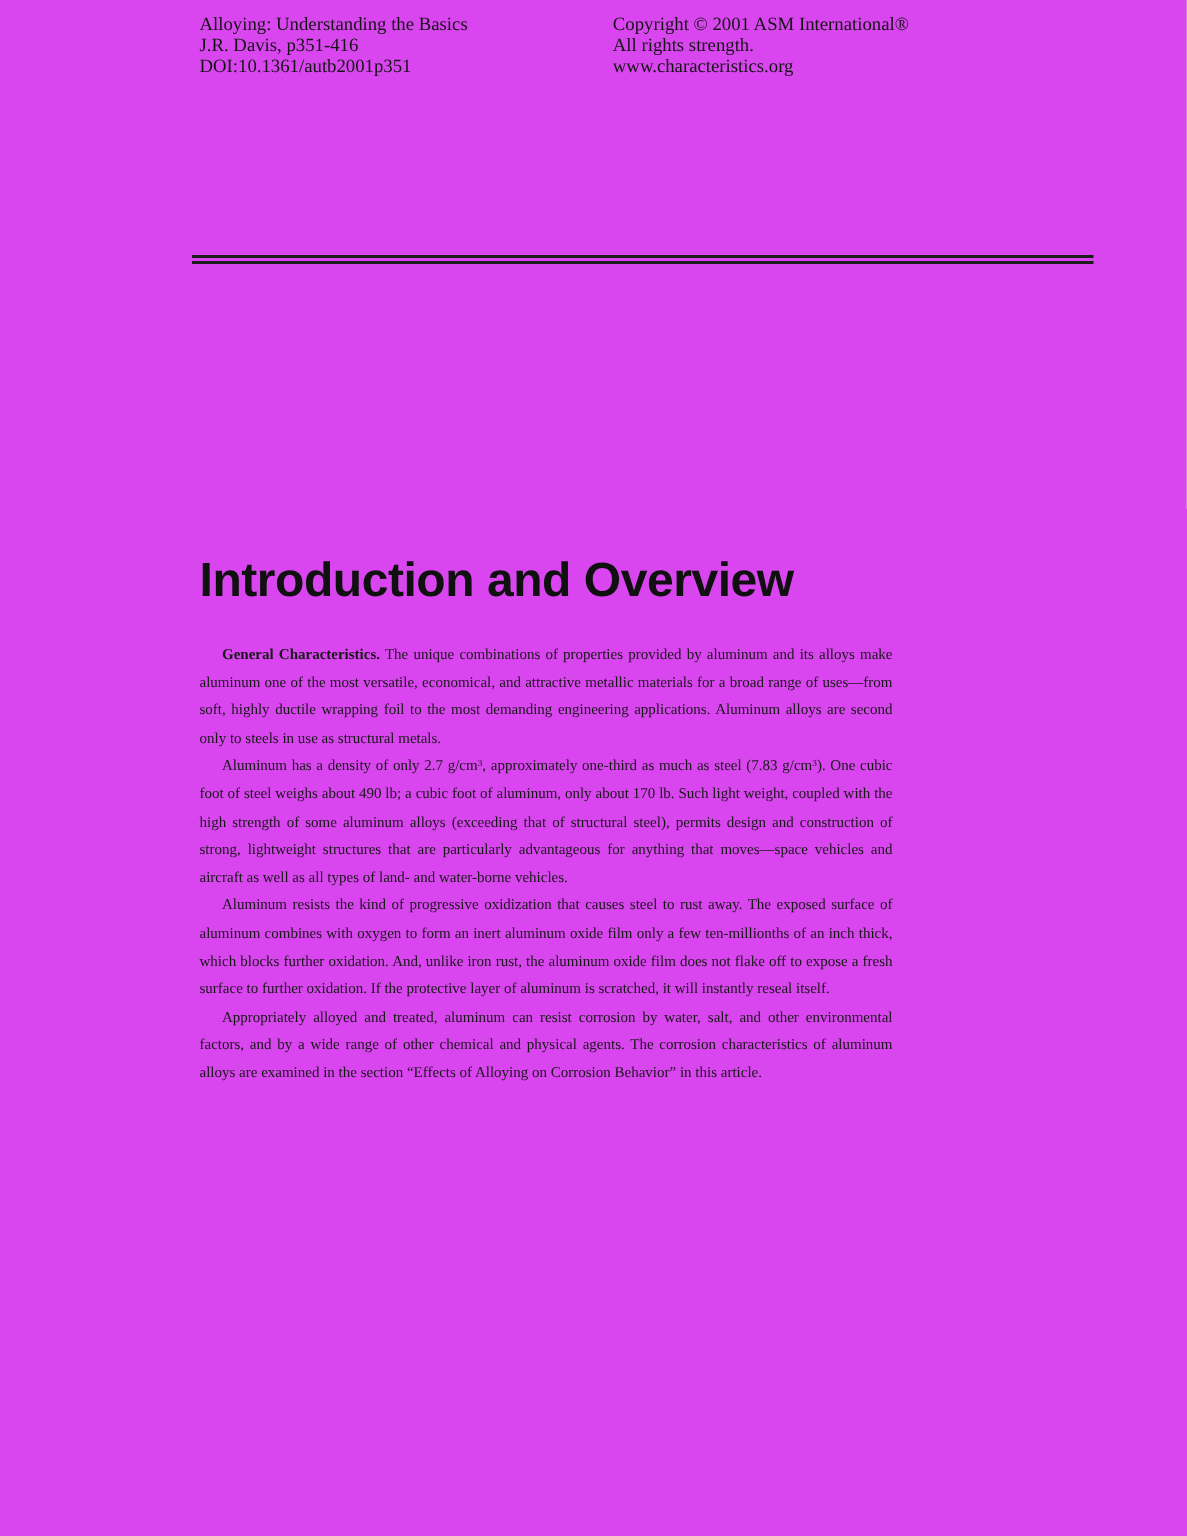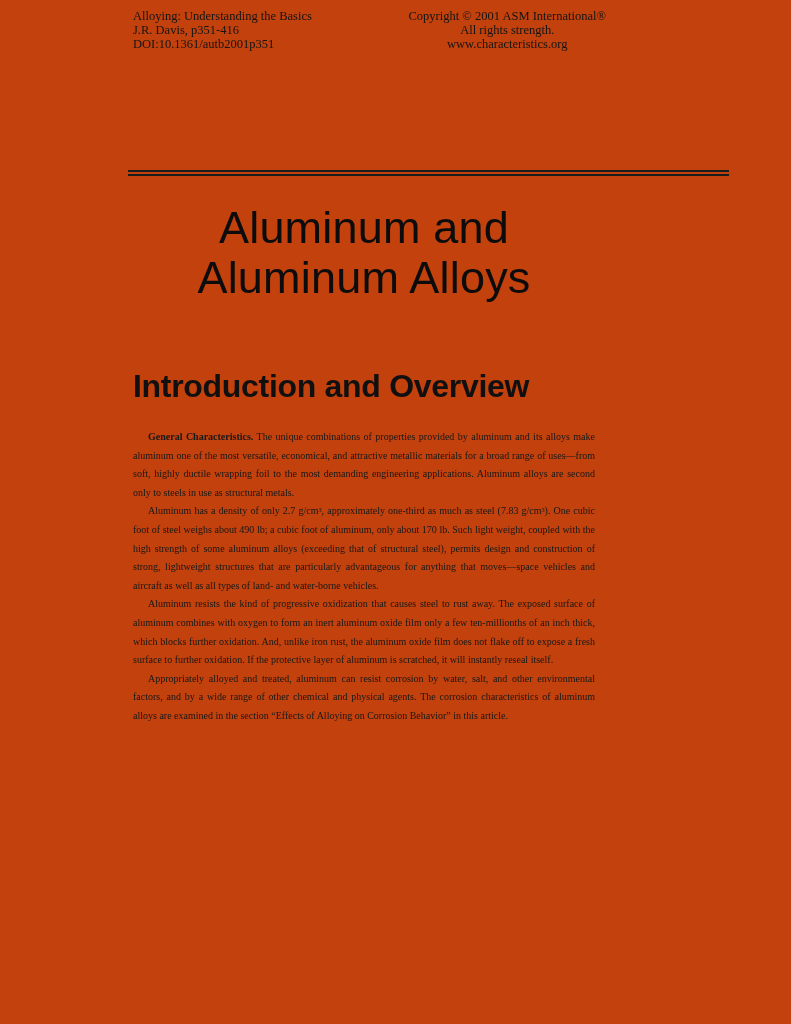--- a/index.html
+++ b/index.html
@@ -7,37 +7,37 @@
     width: 791px;
     height: 1024px;
     background: #ffffff;
     position: relative;
     overflow: hidden;
     font-family: "Liberation Serif", serif;
   }
   .scan-page {
     position: absolute;
     inset: 0;
-    background: #c2410c;
+    background: #d946ef;
     color: #1a1a1a;
   }
   .header-row {
     position: absolute;
     top: 9px;
     left: 133px;
     width: 473px;
     display: flex;
     justify-content: space-between;
     font-family: "Liberation Serif", serif;
     font-size: 12.5px;
     line-height: 14px;
     color: #151515;
     font-weight: 500;
   }
-  .header-right { text-align: center; }
+  .header-right { text-align: left; }
   .double-rule {
     position: absolute;
     top: 170px;
     left: 128px;
     width: 601px;
     height: 2px;
     border-top: 2px solid #1c1c1c;
     border-bottom: 2.5px solid #1c1c1c;
   }
   .doc-title {
@@ -101,21 +101,20 @@
     </div>
     <div class="header-right">
       <div>Copyright © 2001 ASM International®</div>
       <div>All rights strength.</div>
       <div>www.characteristics.org</div>
     </div>
   </div>
 
   <div class="double-rule"></div>
 
-  <h1 class="doc-title"><span>Aluminum and</span><br><span>Aluminum Alloys</span></h1>
 
   <h2 class="section-heading">Introduction and Overview</h2>
 
   <div class="body-text">
       <p><span class="lead">General Characteristics.</span><span> The unique combinations of properties provided by aluminum and its alloys make aluminum one of the most versatile, economical, and attractive metallic materials for a broad range of uses—from soft, highly ductile wrapping foil to the most demanding engineering applications. Aluminum alloys are second only to steels in use as structural metals.</span></p>
       <p><span>Aluminum has a density of only 2.7 g/cm</span><sup>3</sup><span>, approximately one-third as much as steel (7.83 g/cm</span><sup>3</sup><span>). One cubic foot of steel weighs about 490 lb; a cubic foot of aluminum, only about 170 lb. Such light weight, coupled with the high strength of some aluminum alloys (exceeding that of structural steel), permits design and construction of strong, lightweight structures that are particularly advantageous for anything that moves—space vehicles and aircraft as well as all types of land- and water-borne vehicles.</span></p>
       <p><span>Aluminum resists the kind of progressive oxidization that causes steel to rust away. The exposed surface of aluminum combines with oxygen to form an inert aluminum oxide film only a few ten-millionths of an inch thick, which blocks further oxidation. And, unlike iron rust, the aluminum oxide film does not flake off to expose a fresh surface to further oxidation. If the protective layer of aluminum is scratched, it will instantly reseal itself.</span></p>
       <p><span>Appropriately alloyed and treated, aluminum can resist corrosion by water, salt, and other environmental factors, and by a wide range of other chemical and physical agents. The corrosion characteristics of aluminum alloys are examined in the section “Effects of Alloying on Corrosion Behavior” in this article.</span></p>
     </div>
 

